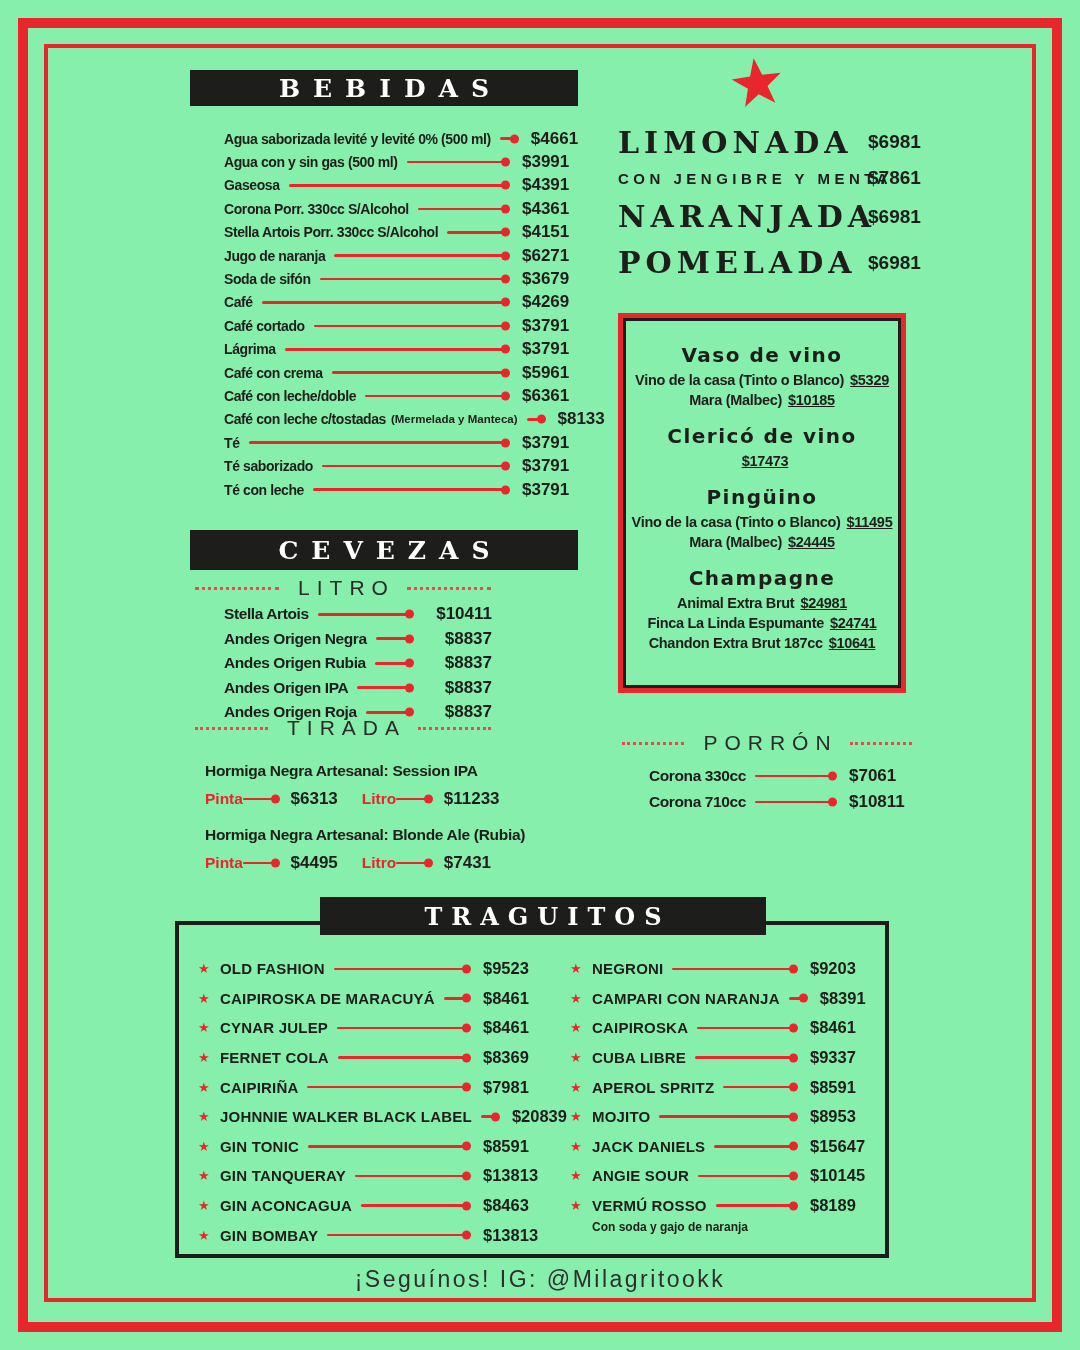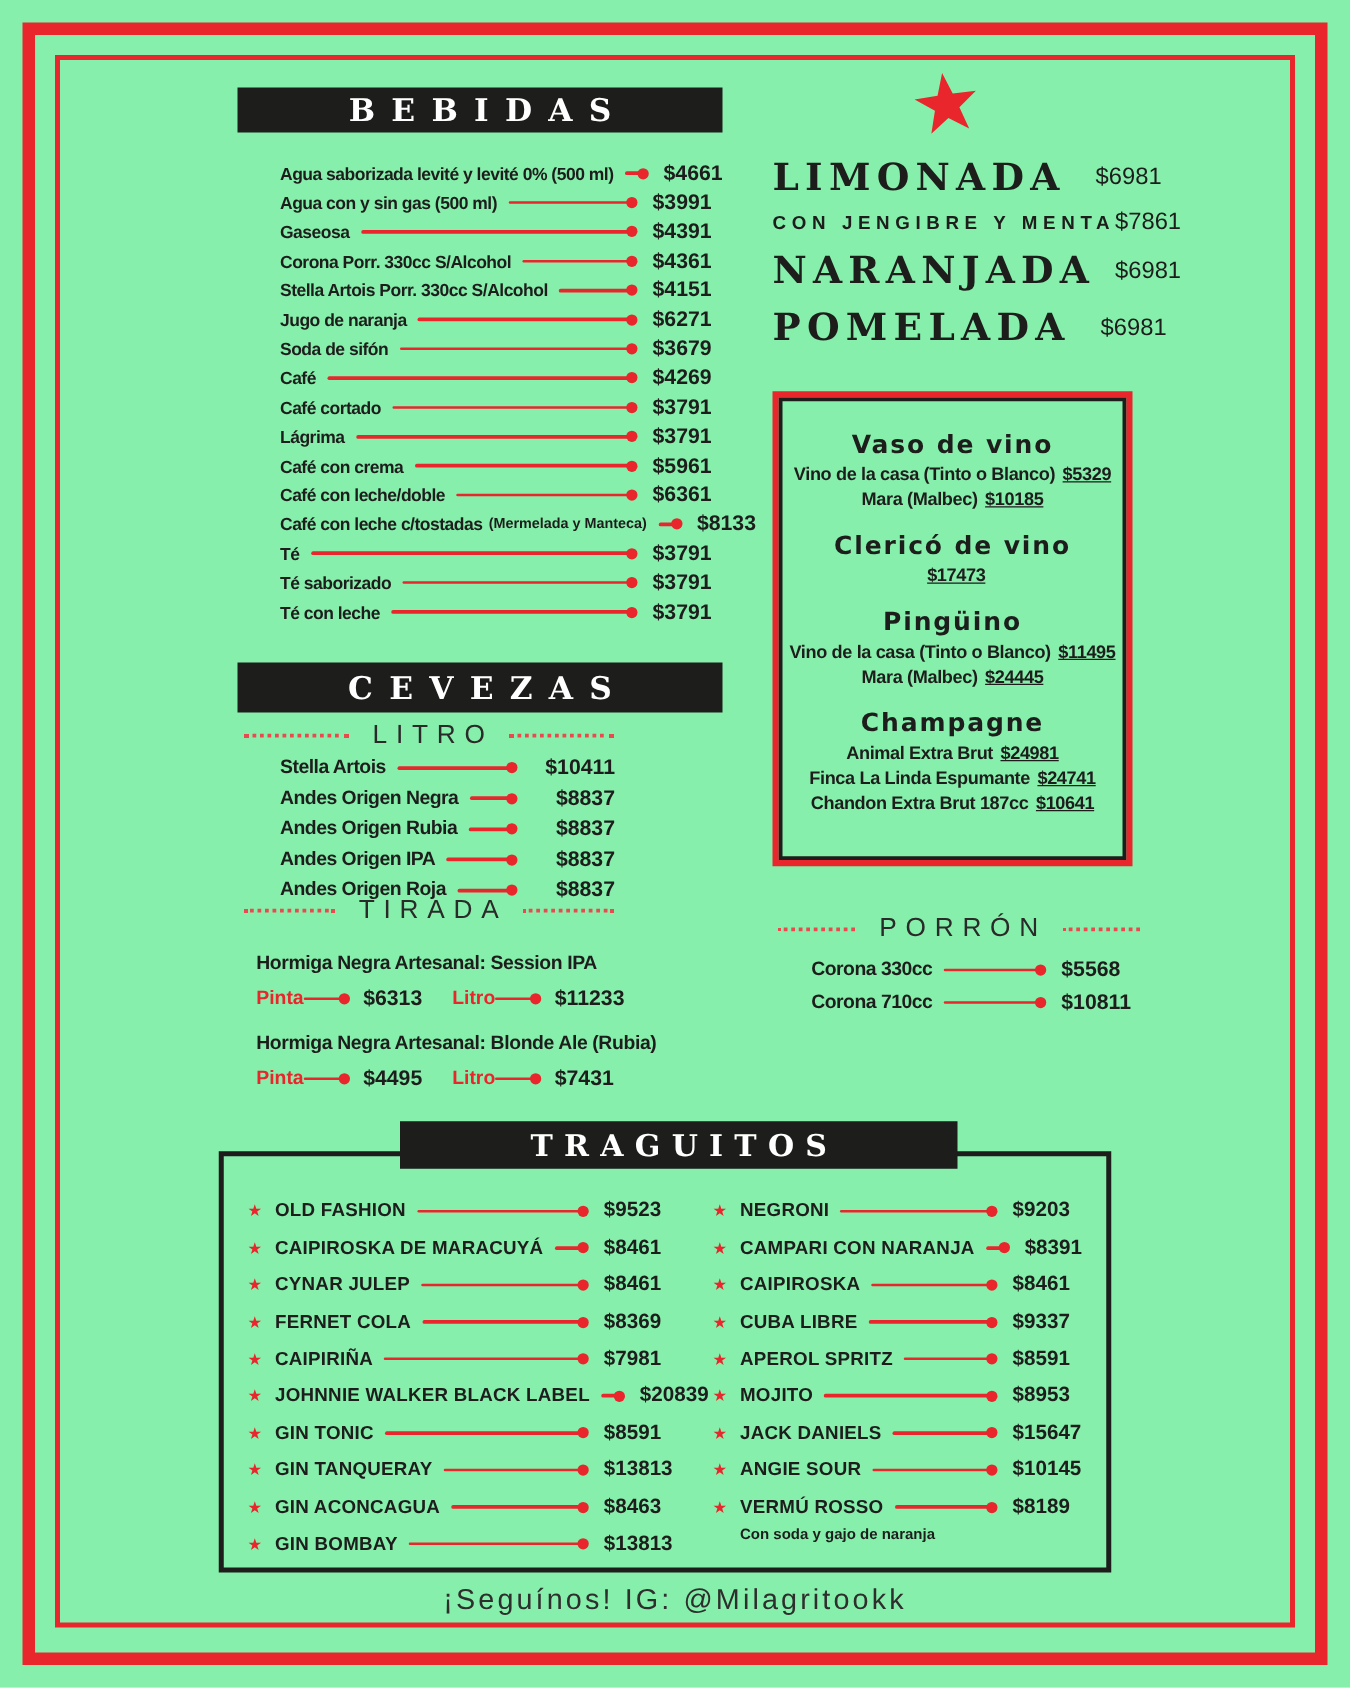--- a/index.html
+++ b/index.html
@@ -28,24 +28,24 @@
   .leader{flex:1;height:2.6px;background:var(--red);margin:0 13px 0 9px;position:relative;min-width:18px;border-radius:2px;}
   .leader::after{content:"";position:absolute;right:-1px;top:50%;transform:translateY(-50%);width:9px;height:9px;border-radius:50%;background:var(--red);}
   .m-price{font-weight:bold;font-size:17px;white-space:nowrap;font-stretch:semi-condensed;}
 
   #bebidas-list{position:absolute;left:200px;top:127px;width:380px;display:flex;flex-direction:column;}
   #bebidas-list .m-row{height:23.4px;}
   #bebidas-list .m-price{min-width:58px;}
 
   
   #citrus{position:absolute;left:618px;top:122px;width:310px;}
-  .c-row{display:flex;align-items:center;gap:24px;}
+  .c-row{display:flex;align-items:center;}
   .c-name{width:250px;font-family:"DejaVu Serif",serif;font-weight:bold;font-size:30px;letter-spacing:5px;white-space:nowrap;}
   .c-row.small .c-name{font-family:"Liberation Sans",sans-serif;font-size:15px;letter-spacing:4.5px;}
-  .c-price{font-weight:normal;font-size:19px;font-stretch:semi-condensed;}
+  .c-price{font-weight:bold;font-size:19px;font-stretch:semi-condensed;}
   .c-row.r1{height:40px;}
   .c-row.r2{height:32px;}
   .c-row.r3{height:45px;}
   .c-row.r4{height:47px;}
 
   #star{position:absolute;left:731px;top:56px;width:52px;height:52px;transform:rotate(-8deg);}
 
   
   #wine-box{position:absolute;left:618px;top:313px;width:288px;height:380px;border:5px solid var(--red);padding:0;}
   #wine-box-inner{border:3px solid var(--ink);width:100%;height:100%;text-align:center;padding-top:22px;}
@@ -345,21 +345,21 @@
   <div class="dotted-head" id="porron-head">
     <span class="dotted"></span>
     <span class="dh-label">PORRÓN</span>
     <span class="dotted"></span>
   </div>
   <div id="porron-list">
 
       <div class="m-row">
         <span class="m-label">Corona 330cc</span>
         <span class="leader"></span>
-        <span class="m-price">$5568</span>
+        <span class="m-price">$7061</span>
       </div>
 
       <div class="m-row">
         <span class="m-label">Corona 710cc</span>
         <span class="leader"></span>
         <span class="m-price">$10811</span>
       </div>
     </div>
 
   <div id="trag-box"></div>

